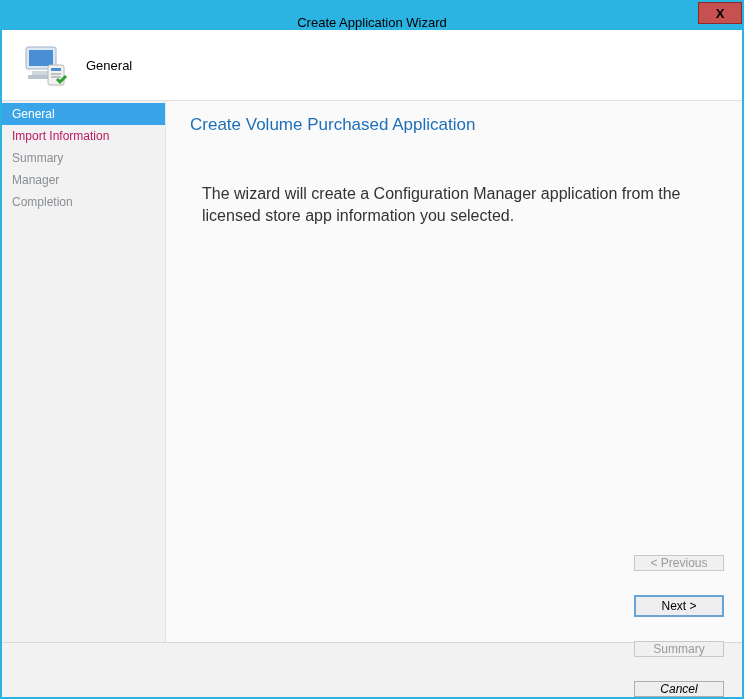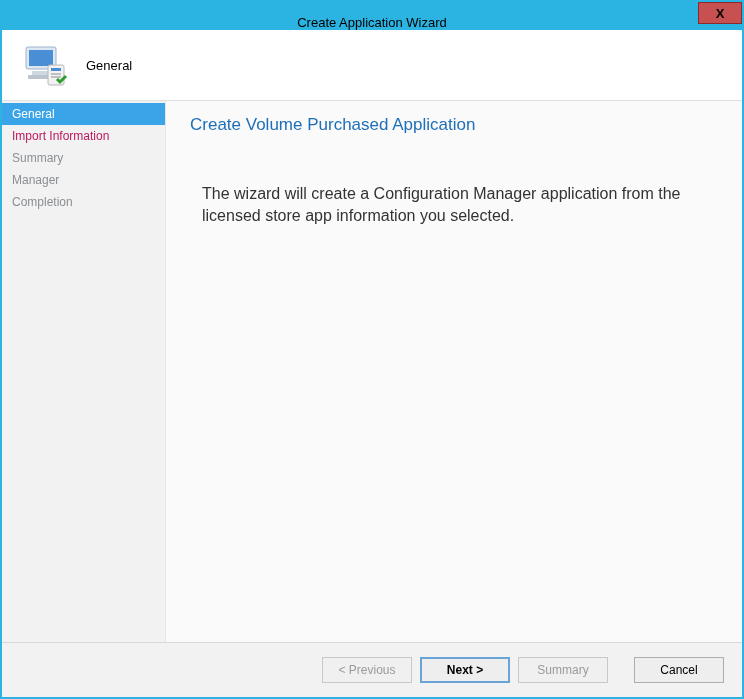--- a/index.html
+++ b/index.html
@@ -12,25 +12,25 @@
     .header .step-label { font-size: 13px; color: #000; }
     .icon-wrap { width: 48px; height: 48px; position: relative; }
     .body { display: flex; height: calc(699px - 2px - 2px - 28px - 70px - 55px); border-top: 1px solid #e0e0e0; }
     .sidebar { width: 164px; background: #f2f2f2; padding-top: 2px; border-right: 1px solid #e6e6e6; }
     .side-item { padding: 4px 10px 4px 10px; font-size: 12px; color: #be185d; cursor: pointer; white-space: nowrap; }
     .side-item.active { background: #3aa4e8; color: #fff; }
     .side-item.dim { color: #8a8f94; }
     .content { flex: 1; background: #fafafa; padding: 14px 24px 14px 24px; }
     .content h1 { color: #1e6fb8; font-weight: normal; font-size: 17px; margin-bottom: 48px; }
     .content p { color: #333; line-height: 1.35; margin-bottom: 16px; padding-left: 12px; padding-right: 8px; font-size: 16px; }
-    .footer { height: 55px; border-top: 1px solid #d8d8d8; background: #f2f2f2; display: flex; align-items: center; justify-content: flex-end; gap: 8px; padding: 0 18px; }
+    .footer { height: 55px; border-top: 1px solid #d8d8d8; background: #f2f2f2; display: flex; align-items: flex-end; justify-content: flex-end; gap: 24px; padding: 0 18px; flex-direction: column; }
     .btn { min-width: 90px; height: 26px; background: #eeeeee; border: 1px solid #aeaeae; font-size: 12px; cursor: pointer; color: #000; }
     .btn:disabled { color: #9a9a9a; border-color: #c8c8c8; background: #f0f0f0; cursor: default; }
-    .btn.primary { border: 2px solid #6aa3d6; padding: 2px; font-weight: bold; }
-    .btn.cancel-gap { margin-left: 18px; }
+    .btn.primary { border: 2px solid #6aa3d6; padding: 2px; }
+    .btn.cancel-gap { margin-left: 18px; font-style: italic; }
   </style>
 </head>
 <body>
 
 <div class="window">
   <div class="titlebar">
     <span class="title">Create Application Wizard</span>
     <div class="close">
       <span>X</span>
     </div>

